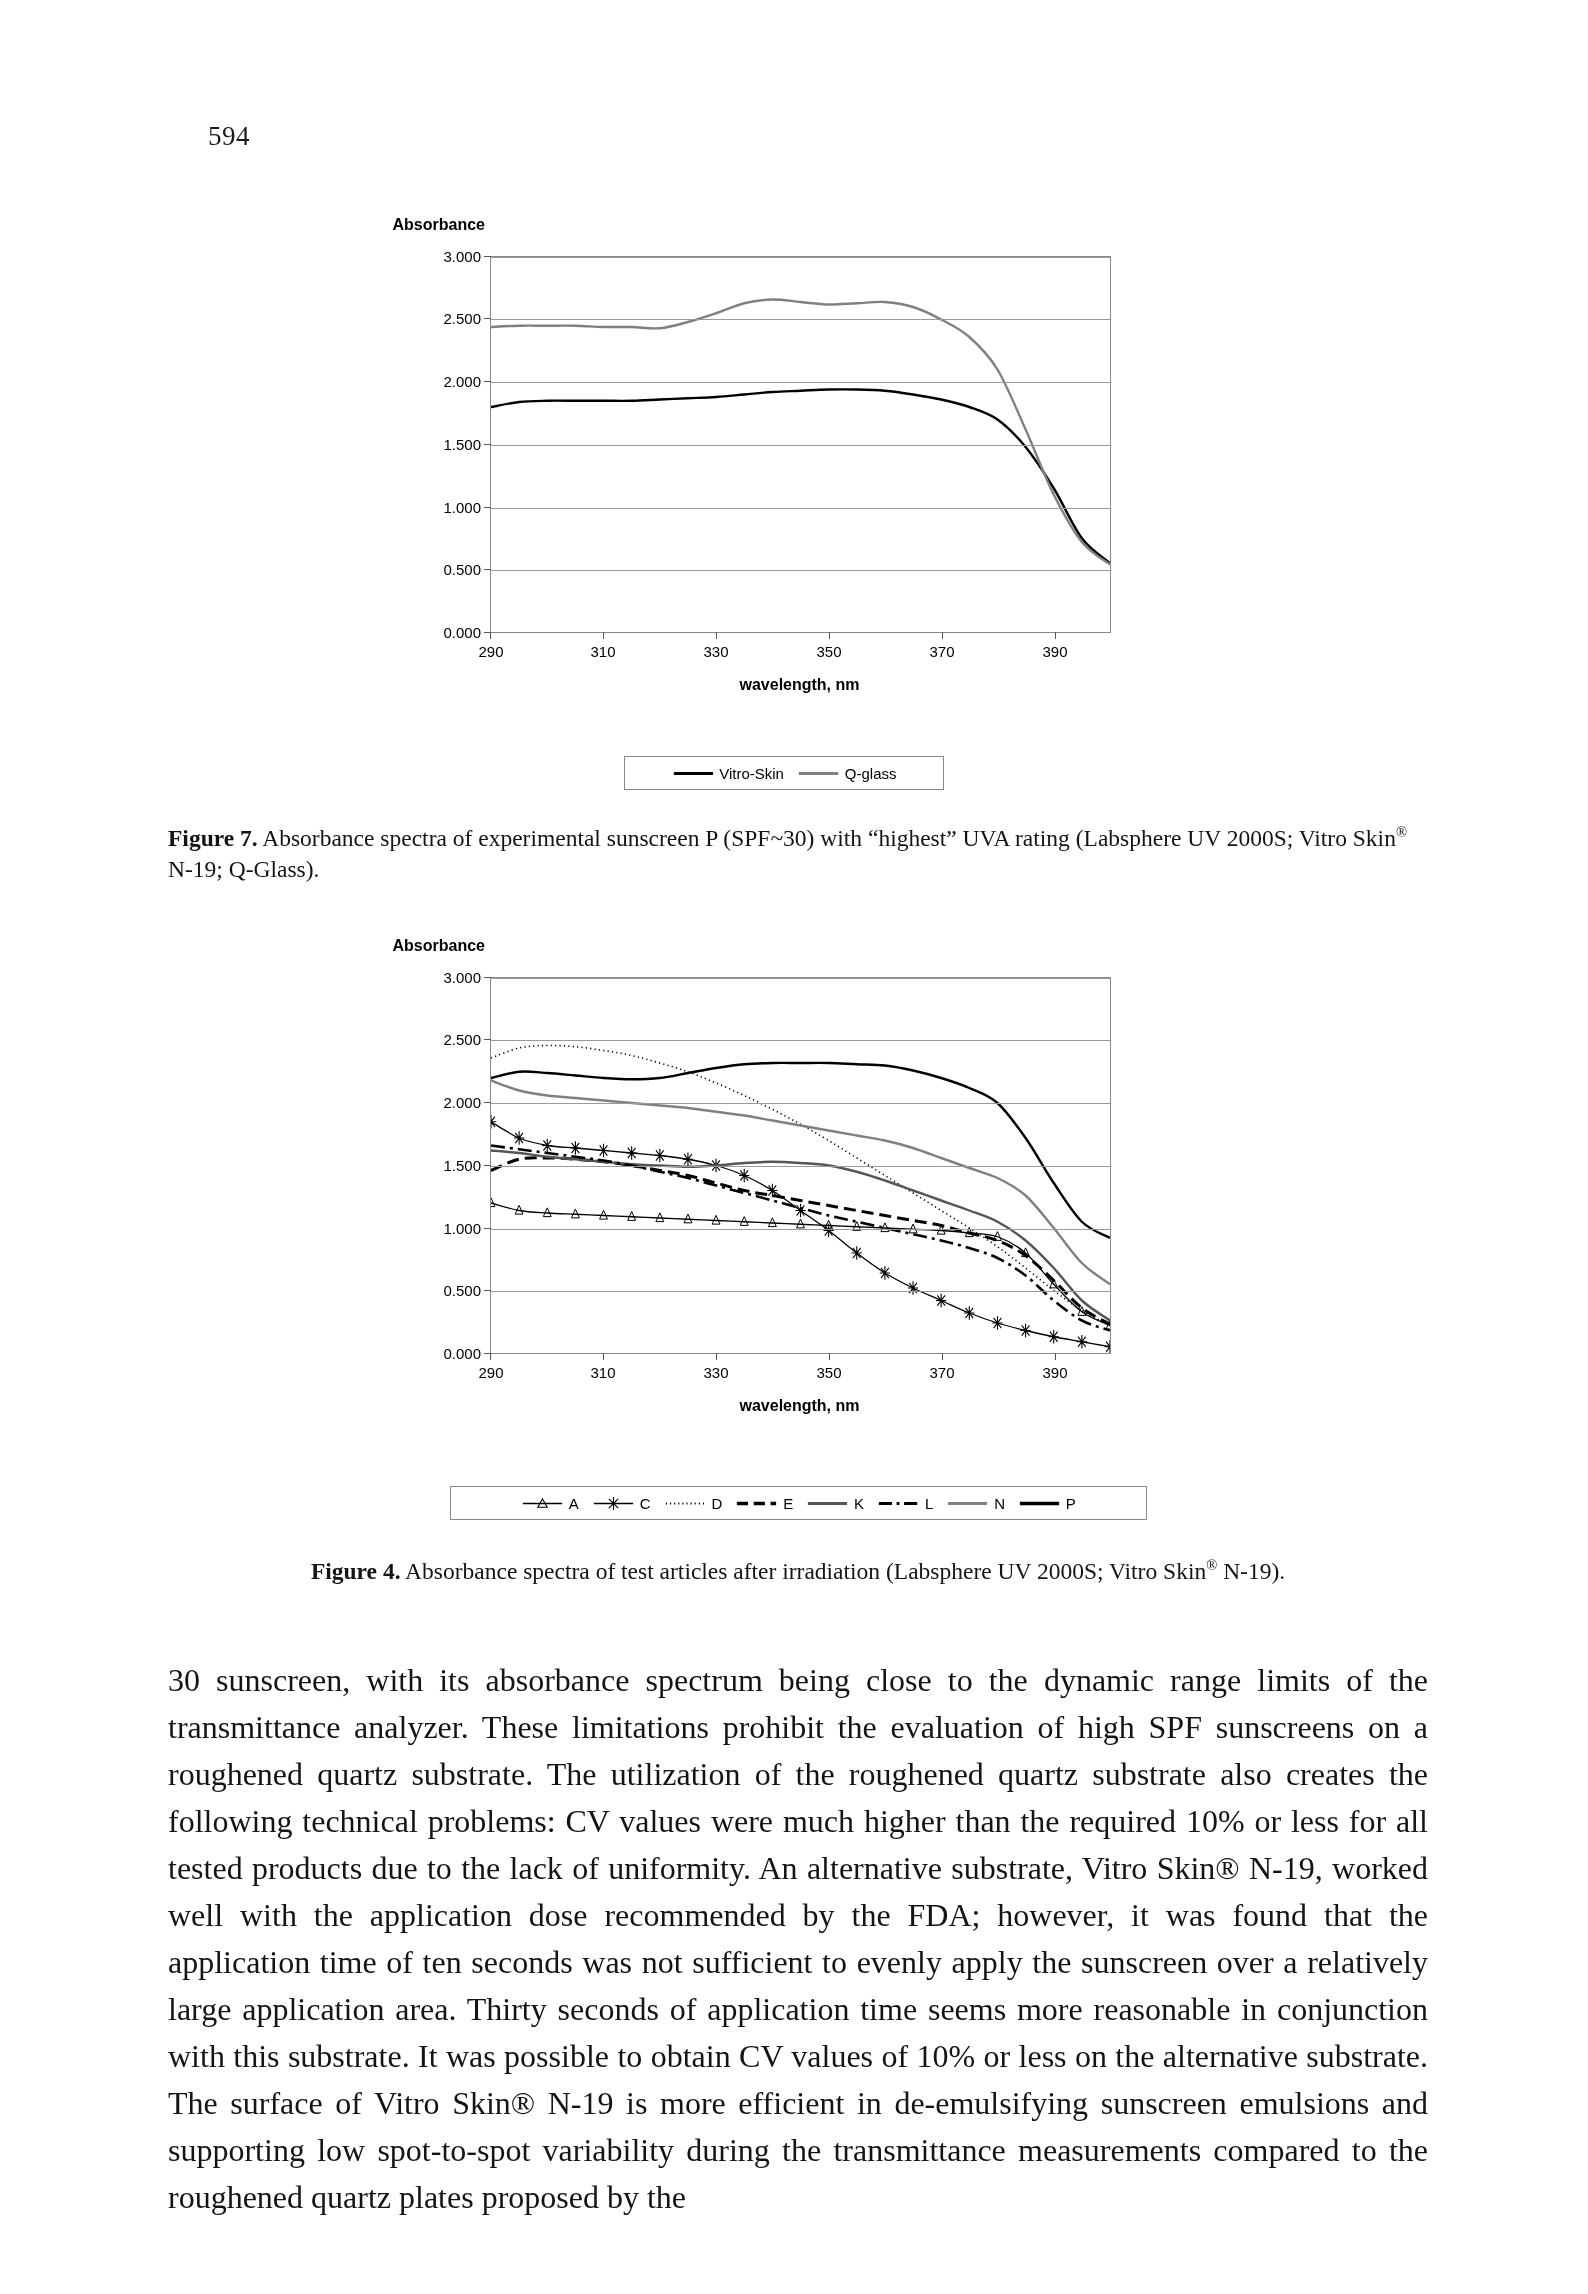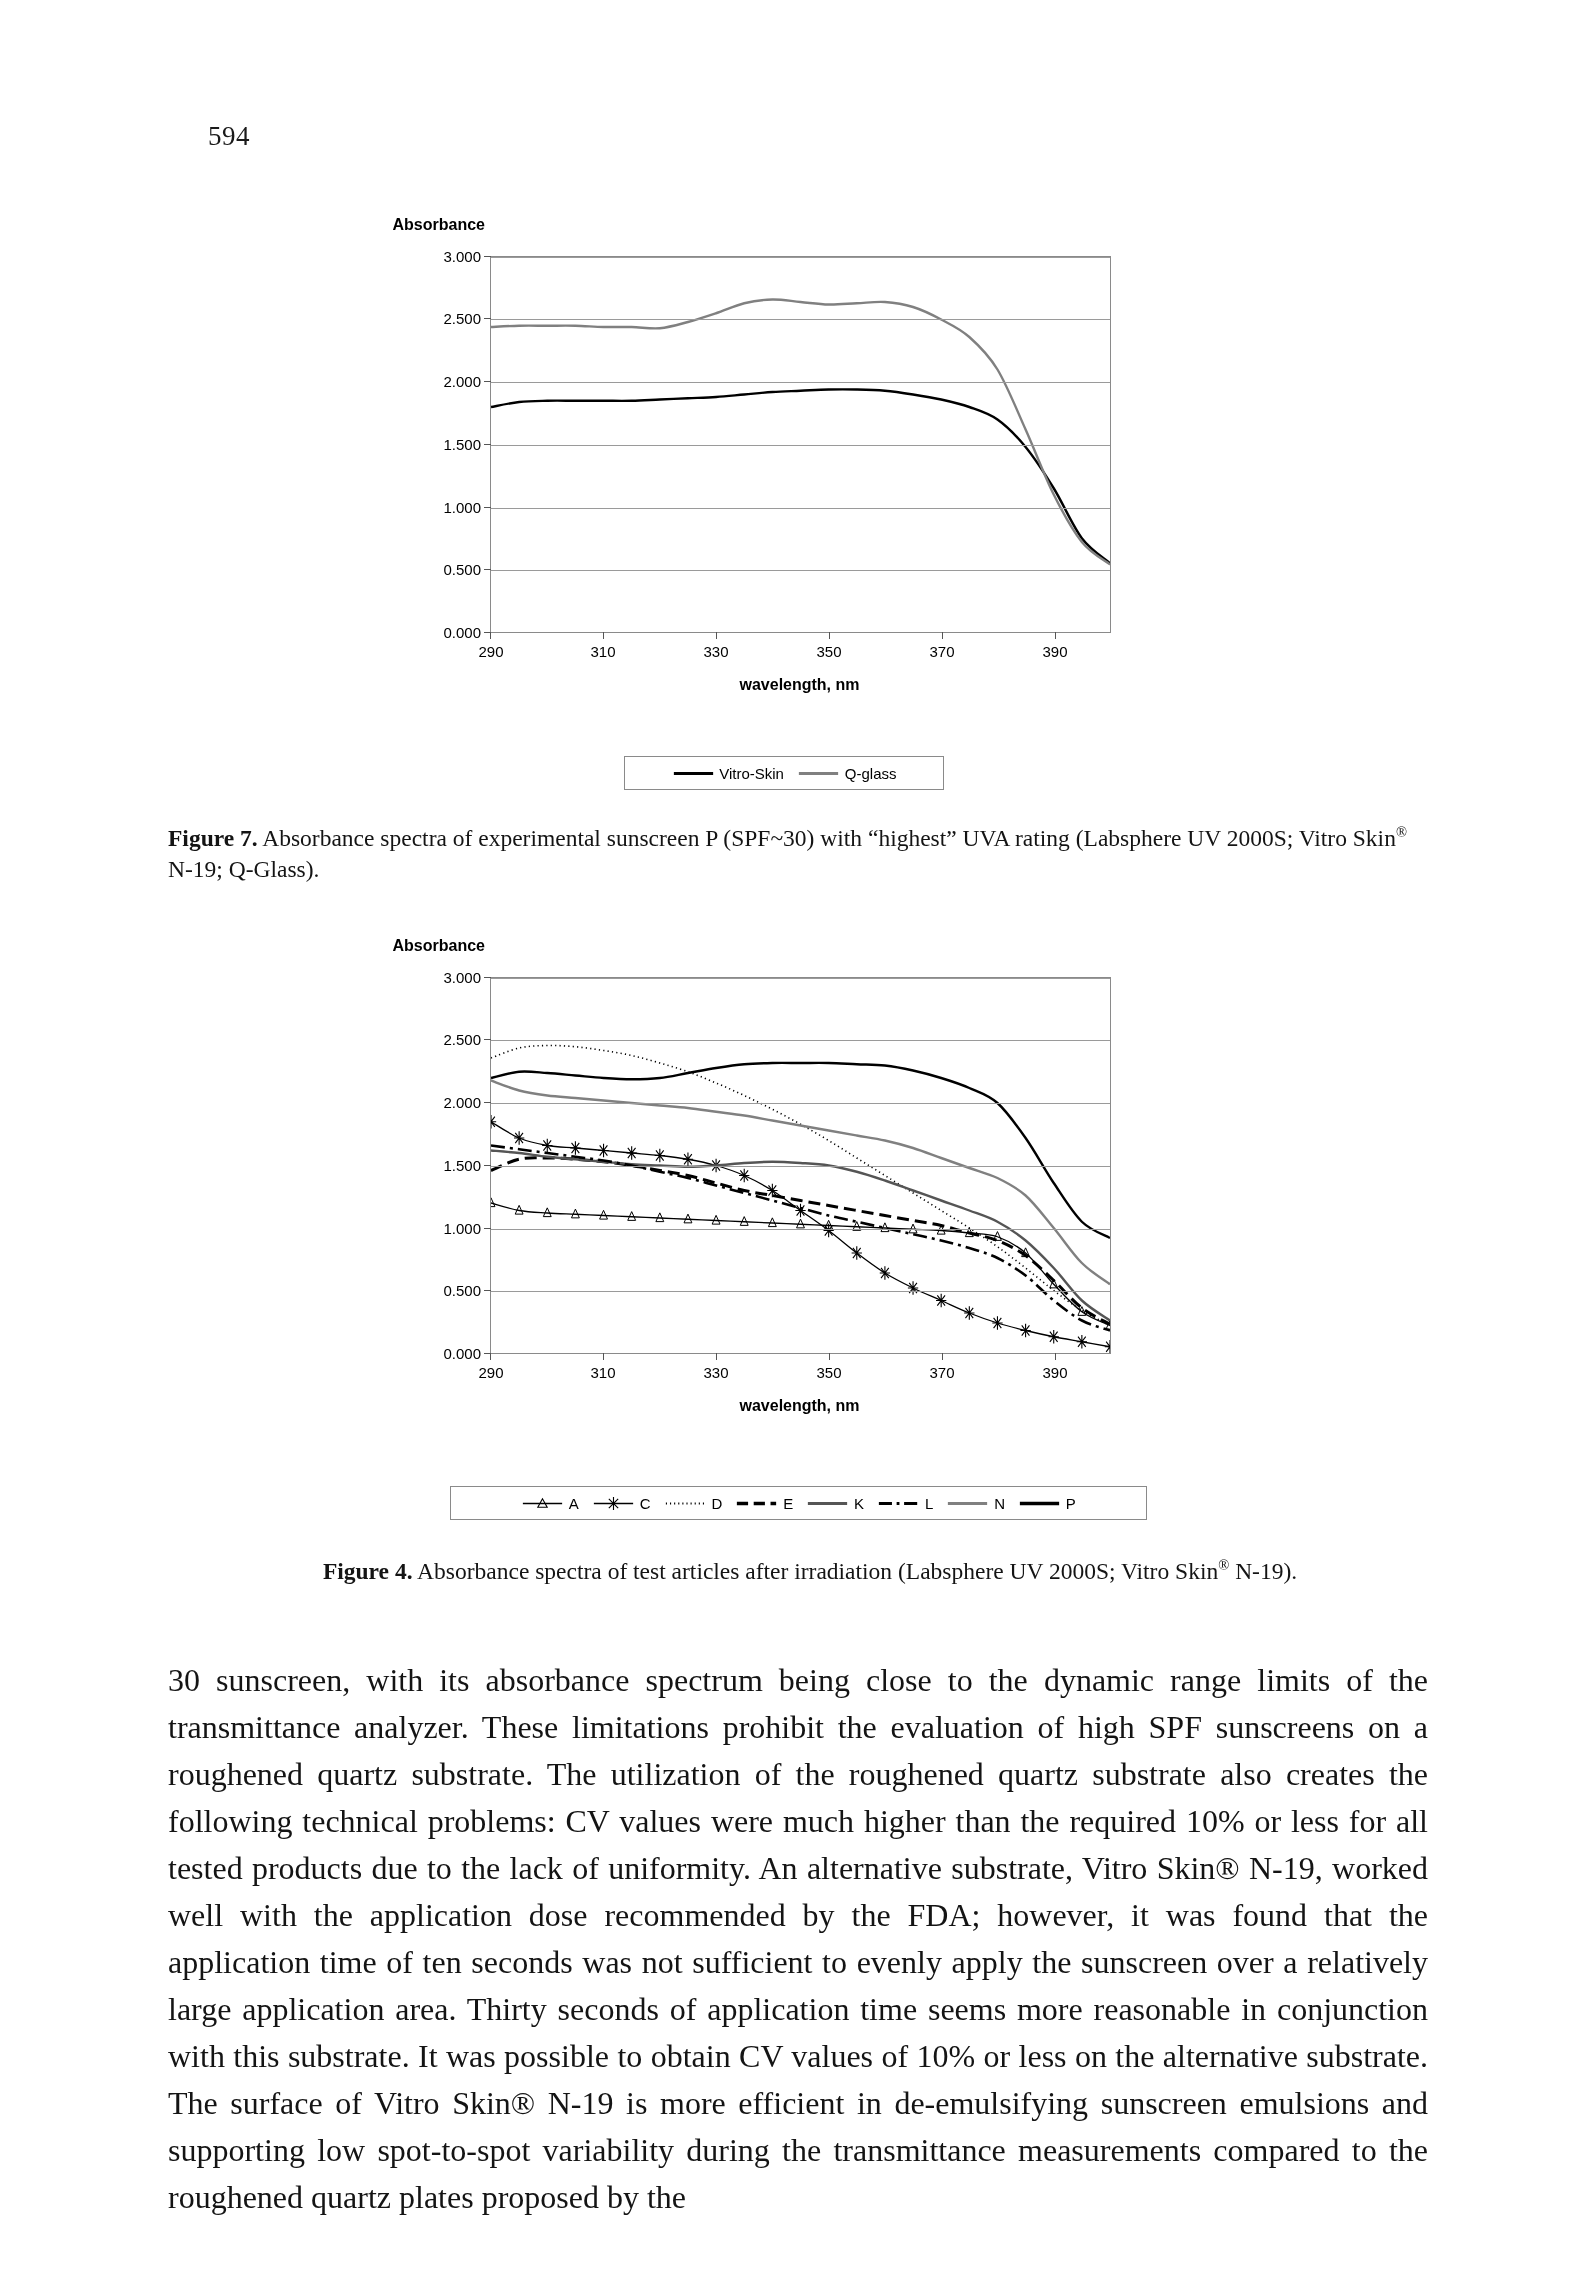--- a/index.html
+++ b/index.html
@@ -459,21 +459,21 @@
           </svg>
           <span>N</span>
         </div>
         <div class="legend-item">
           <svg width="43" height="15" class="legend-swatch" viewBox="0 0 46 16">
             <line x1="2" x2="44" y1="8" y2="8" stroke="#000000" stroke-width="3.8"></line>
           </svg>
           <span>P</span>
         </div>
       </div>
-    <div class="caption centered" id="caption4" style="position: absolute; left: 12px; top: 633px; width: 1260px;">
+    <div class="caption centered" id="caption4" style="position: absolute; left: 0px; top: 633px; width: 1260px;">
       <span class="lab">Figure 4.</span>
       <span>Absorbance spectra of test articles after irradiation (Labsphere UV 2000S; Vitro Skin</span><sup class="reg">®</sup><span> N-19).</span>
     </div>
   </div>
 
   <div id="body-text">
     <p>30 sunscreen, with its absorbance spectrum being close to the dynamic range limits of the transmittance analyzer. These limitations prohibit the evaluation of high SPF sunscreens on a roughened quartz substrate. The utilization of the roughened quartz substrate also creates the following technical problems: CV values were much higher than the required 10% or less for all tested products due to the lack of uniformity. An alternative substrate, Vitro Skin® N-19, worked well with the application dose recommended by the FDA; however, it was found that the application time of ten seconds was not sufficient to evenly apply the sunscreen over a relatively large application area. Thirty seconds of application time seems more reasonable in conjunction with this substrate. It was possible to obtain CV values of 10% or less on the alternative substrate. The surface of Vitro Skin® N-19 is more efficient in de-emulsifying sunscreen emulsions and supporting low spot-to-spot variability during the transmittance measurements compared to the roughened quartz plates proposed by the</p>
   </div>
 
 </div>

